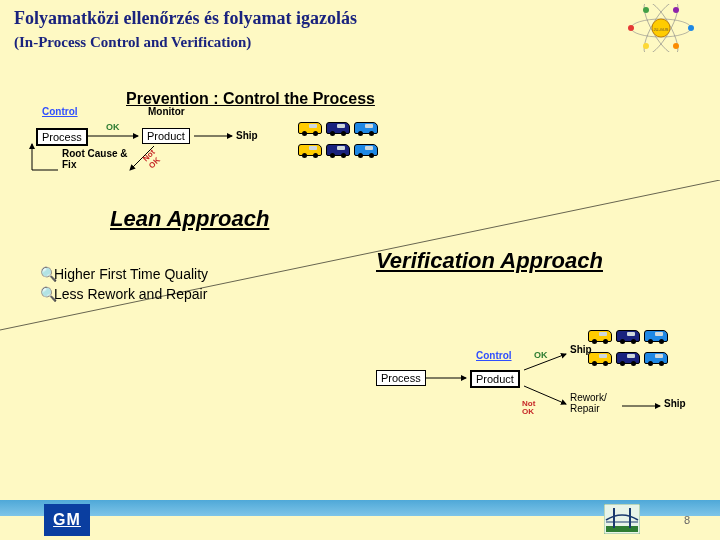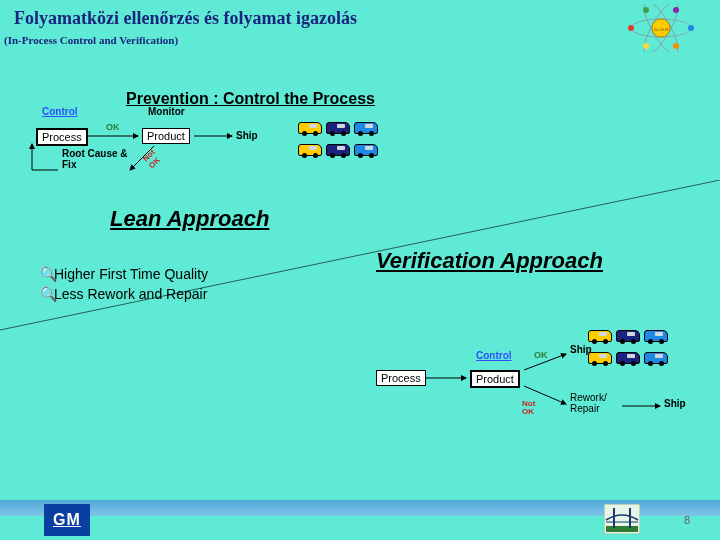--- a/index.html
+++ b/index.html
@@ -1,19 +1,19 @@
 <!DOCTYPE html>
 <html><head>
 <meta charset="utf-8">
 <style>
   * { margin: 0; padding: 0; box-sizing: border-box; }
   html, body { width: 720px; height: 540px; font-family: Arial, sans-serif; background: #fff; overflow: hidden; }
-  .slide { width: 720px; height: 540px; position: relative; background: #5eead4; }
+  .slide { width: 720px; height: 540px; position: relative; background: #fef9c3; }
   .title { position: absolute; top: 8px; left: 14px; font-family: Georgia, 'Times New Roman', serif; color: #1a237e; font-size: 18px; font-weight: bold; }
-  .subtitle { position: absolute; top: 34px; left: 4px; font-family: Georgia, 'Times New Roman', serif; color: #1a237e; font-size: 11px; font-weight: bold; }
+  .subtitle { position: absolute; top: 34px; left: 14px; font-family: Georgia, 'Times New Roman', serif; color: #1a237e; font-size: 15px; font-weight: bold; }
   .atom { position: absolute; top: 4px; right: 14px; width: 90px; height: 48px; }
   .section-title { font-family: Arial, sans-serif; font-weight: bold; font-style: italic; font-size: 22px; text-decoration: underline; }
   .prevention-title { position: absolute; top: 58px; left: 18px; font-size: 24px; }
   .prevention-sub { position: absolute; top: 90px; left: 126px; font-size: 16px; font-weight: bold; text-decoration: underline; }
   .diag1 { position: absolute; top: 106px; left: 18px; width: 380px; height: 90px; }
   .box { border: 1px solid #000; padding: 1px 4px; font-size: 11px; display: inline-block; background: #fff; }
   .lbl { font-size: 10px; font-weight: bold; }
   .control-lbl { color: #304ffe; text-decoration: underline; }
   .ok { font-size: 9px; font-weight: bold; fill: #2e7d32; }
   .notok { font-size: 8px; font-weight: bold; fill: #c62828; }

